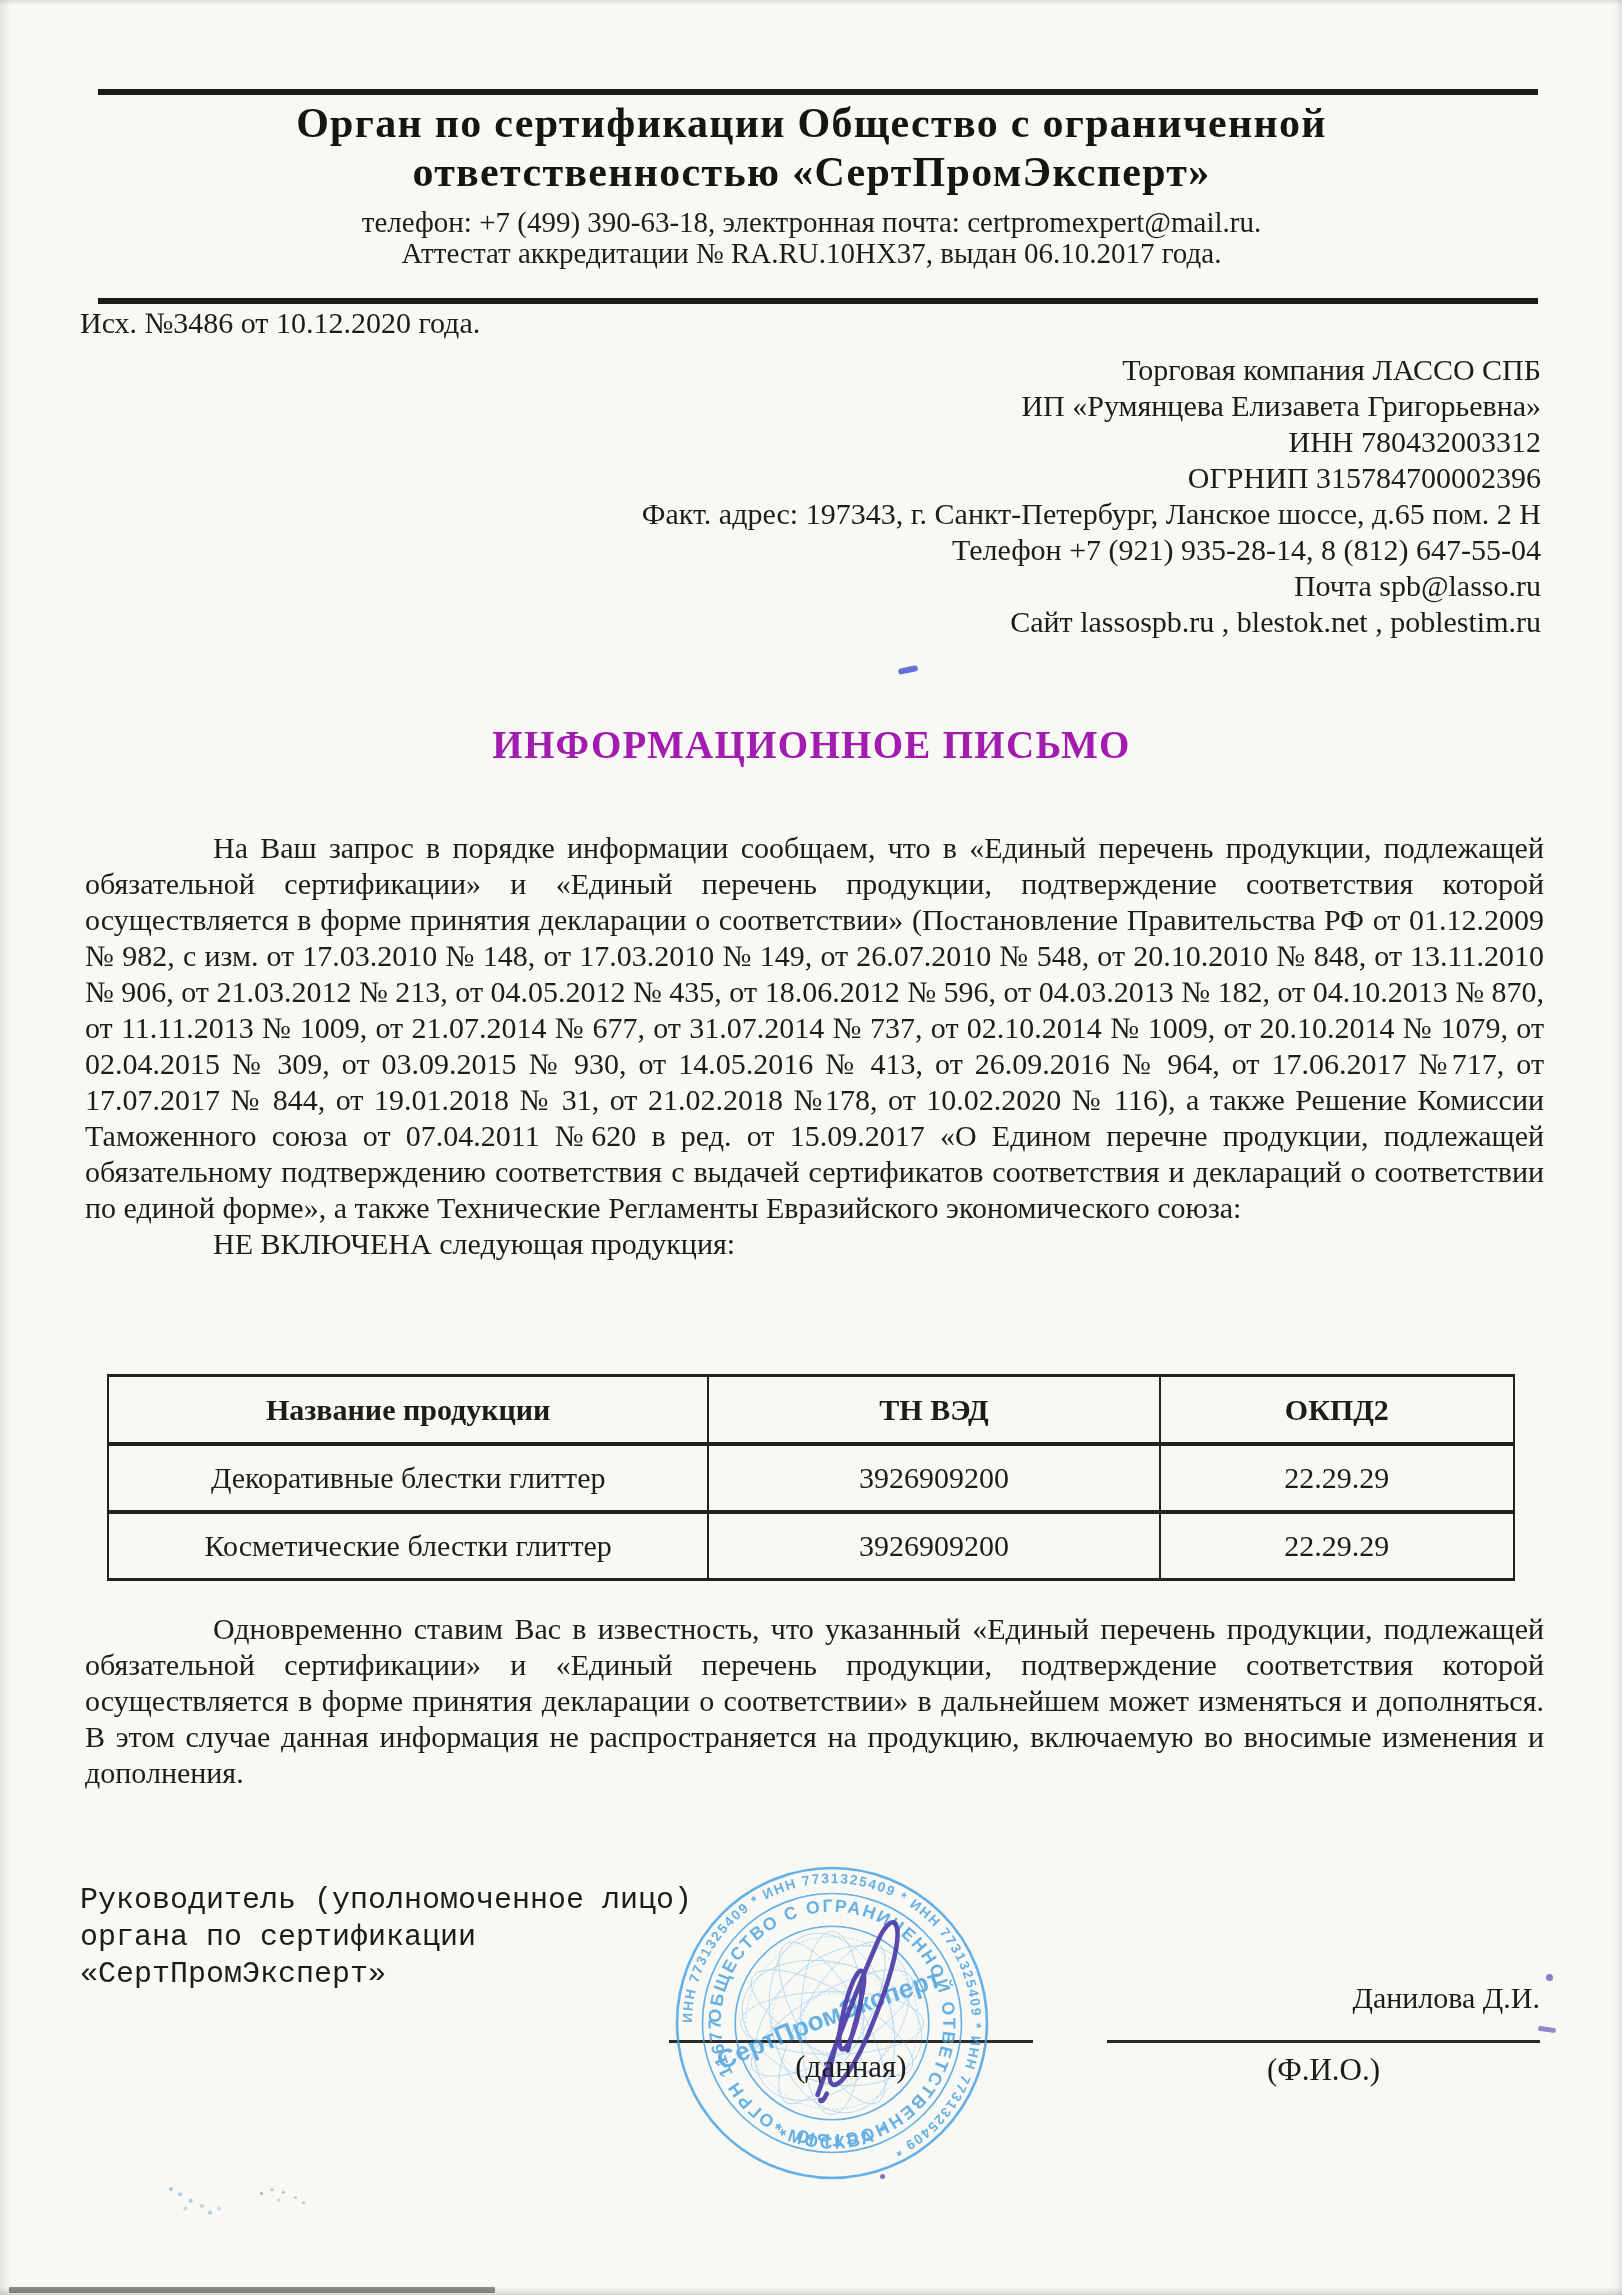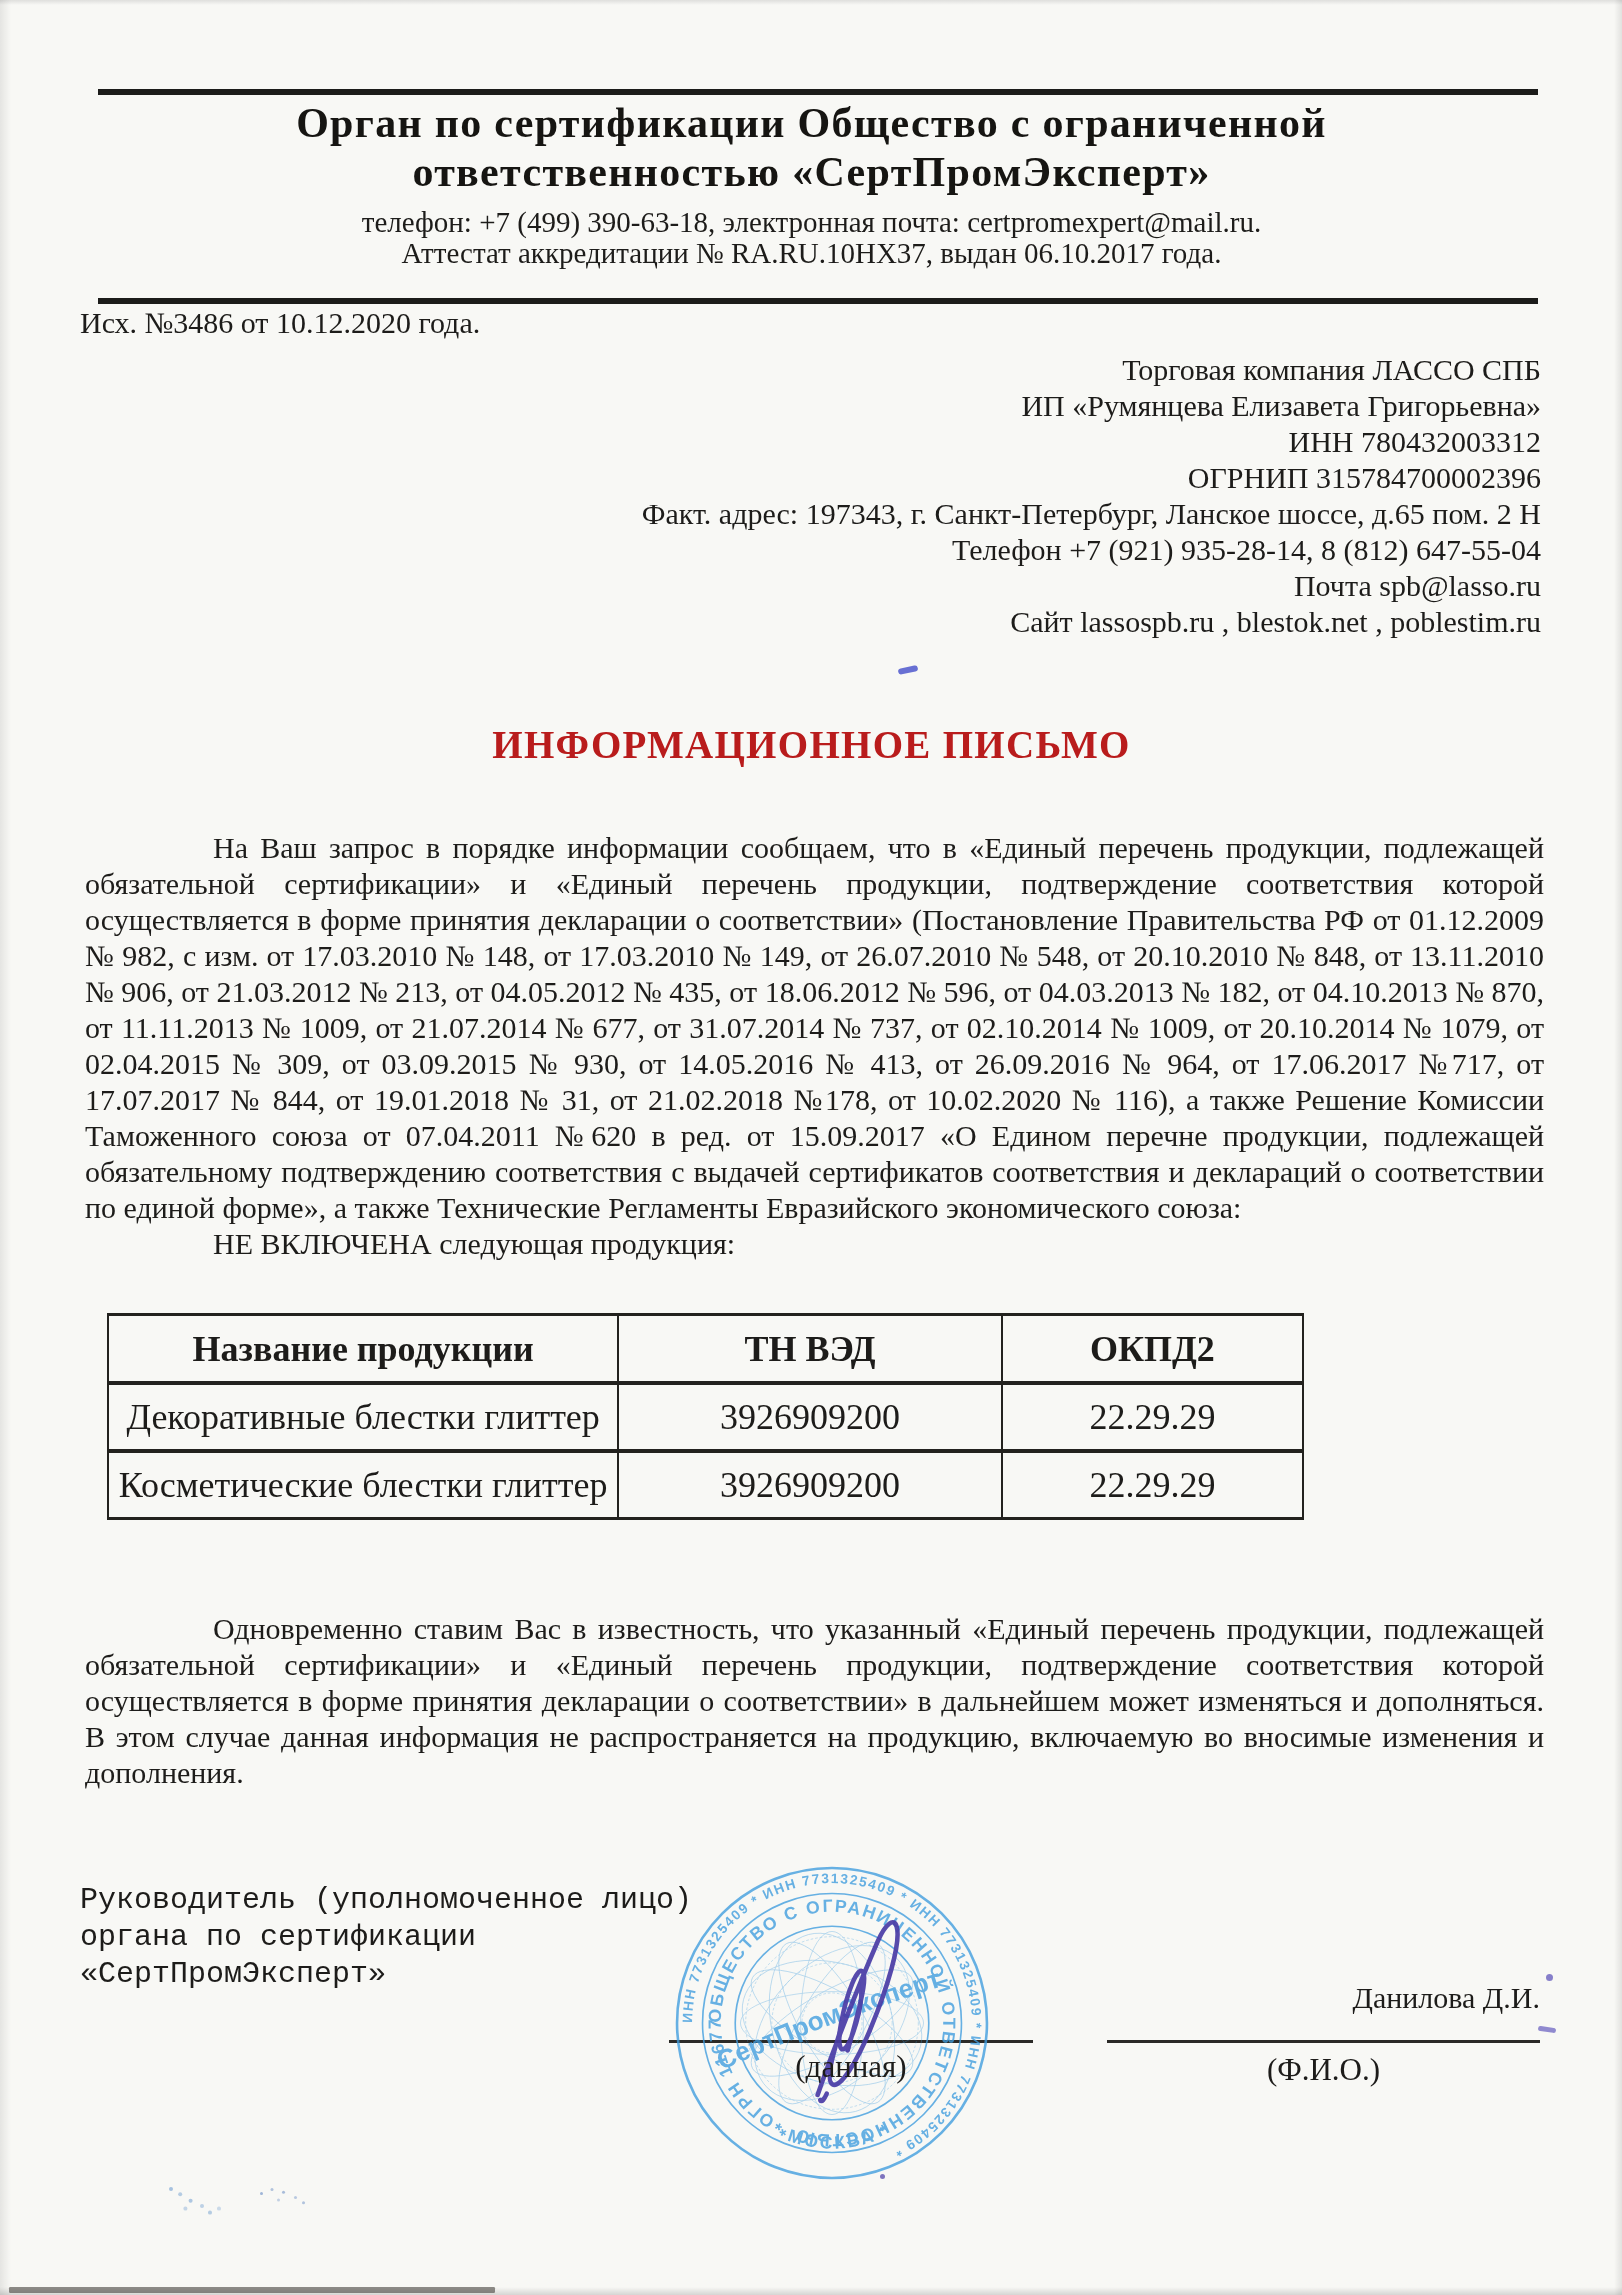--- a/index.html
+++ b/index.html
@@ -32,33 +32,33 @@
     position:absolute;top:207px;left:0;width:100%;
     text-align:center;font-size:29px;line-height:31px;color:#1d1c1a;
   }
   .outgoing{position:absolute;top:306px;left:80px;font-size:30px;}
   .recipient{
     position:absolute;top:352px;right:82px;width:1178px;
     text-align:right;font-size:30px;line-height:36px;
   }
   .doc-title{
     position:absolute;top:722px;left:0;width:100%;
-    text-align:center;font-weight:bold;font-size:39px;letter-spacing:1.3px;color:#b91c1c;
+    text-align:center;font-weight:bold;font-size:39px;letter-spacing:1.3px;color:#a21caf;
   }
   .body-text{
     position:absolute;top:830px;left:85px;width:1459px;
     font-size:30px;line-height:36px;
   }
   .para{margin:0;text-align:justify;text-indent:128px;}
   .not-included{margin:0;padding-left:128px;text-align:left;}
 
   .products-table{
-    position:absolute;top:1313px;left:107px;width:1197px;
+    position:absolute;top:1374px;left:107px;width:1408px;
     border-collapse:collapse;table-layout:fixed;
-    font-size:36px;color:#1d1c1a;
+    font-size:30px;color:#1d1c1a;
     border-top:3.9px solid #23221f;border-bottom:3.3px solid #23221f;
     border-left:2.6px solid #23221f;border-right:2.6px solid #23221f;
   }
   .products-table th,.products-table td{
     border-left:2px solid #23221f;border-right:2px solid #23221f;
     text-align:center;vertical-align:middle;padding:0 6.5px;
     font-weight:normal;
   }
   .products-table thead th{font-weight:bold;height:65px;border-bottom:4.6px solid #23221f;}
   .products-table tbody td{height:64px;text-align:center;}

